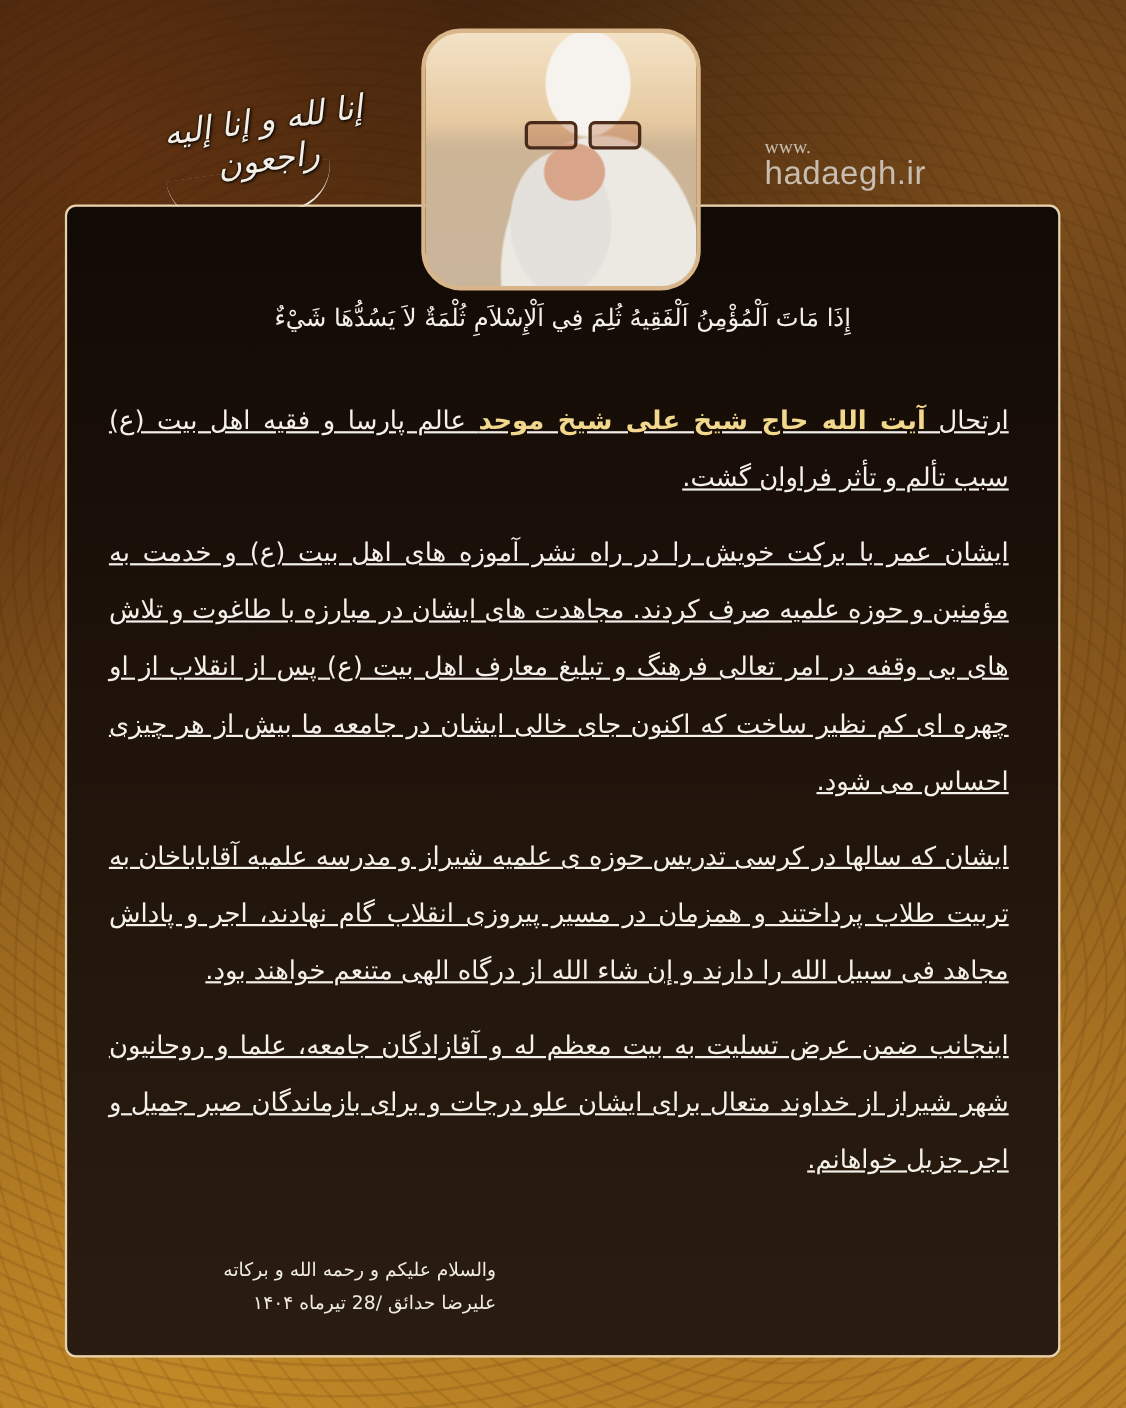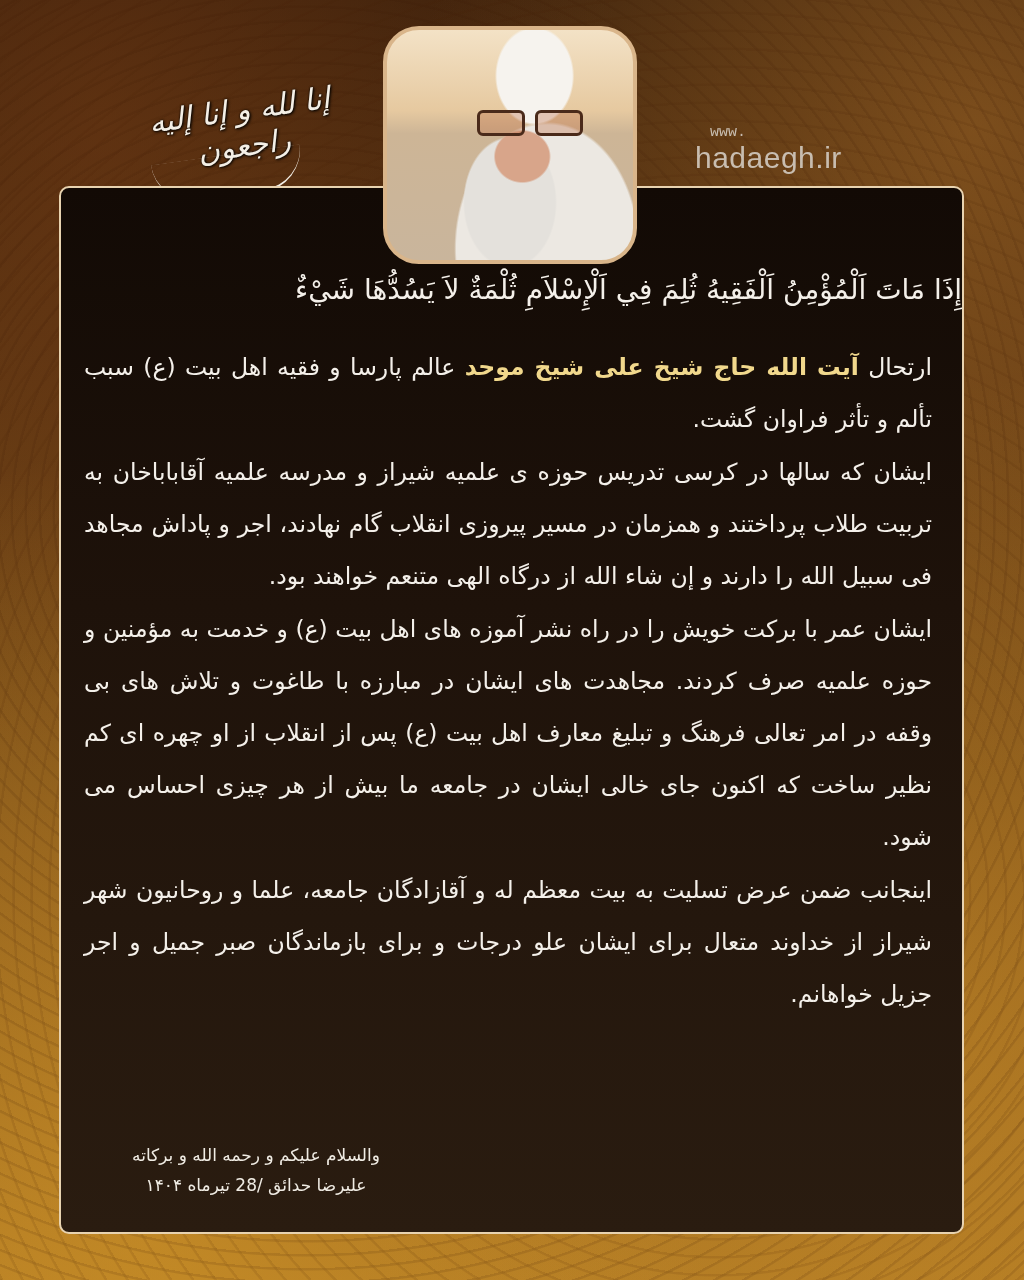--- a/index.html
+++ b/index.html
@@ -24,21 +24,21 @@
     color:#f4efe6; font-family:"DejaVu Serif", serif; font-size:30px;
     font-style:italic; direction:rtl; text-align:center; line-height:36px;
     text-shadow: 0 0 2px #000, 1px 1px 3px #000;
     transform: rotate(-8deg);
   }
   .calligraphy .swash {
     position:absolute; left:10px; top:60px; width:150px; height:40px;
     border-bottom:2px solid #f4efe6; border-radius:0 0 80px 80px;
   }
   .website { position:absolute; left:695px; top:125px; color:#c8bdb0; }
-  .website .www { font-family:Liberation Mono, monospace; font-size:15px; display:block; line-height:16px;margin-left:15px; }
+  .website .www { font-family:Liberation Serif, serif; font-size:18px; display:block; line-height:16px; }
   .website .domain { font-family:Liberation Sans, sans-serif; font-size:30px; display:block; line-height:34px; letter-spacing:0.5px; }
   .card {
     position:absolute; left:59px; top:186px; width:905px; height:1048px;
     background: linear-gradient(180deg, #120a05 0%, #1e120a 40%, #2a1c10 100%);
     border:2px solid #e8d3b0; border-radius:10px; box-sizing:border-box;
   }
   .portrait {
     position:absolute; left:383px; top:26px; width:254px; height:238px;
     border-radius:36px; border:4px solid #d9b58a; box-sizing:border-box; overflow:hidden;
     background:
@@ -53,32 +53,32 @@
     position:absolute; left:90px; top:80px; width:110px; height:22px;
   }
   .portrait .glasses span {
     position:absolute; top:0; width:42px; height:20px; border:3px solid #4a2a1a;
     border-radius:6px; background:rgba(190,110,70,0.35);
   }
   .portrait .glasses span:first-child { left:0; }
   .portrait .glasses span:last-child { left:58px; }
   .content { position:absolute; left:0; top:0; width:100%; height:100%; direction:rtl; }
   .hadith {
-    position:absolute; top:87px; left:0; width:100%; text-align:right;
-    color:#f4f0ea; font-family:"DejaVu Sans", sans-serif; font-size:28px; line-height:30px;
+    position:absolute; top:87px; left:0; width:100%; text-align:center;
+    color:#f4f0ea; font-family:"DejaVu Sans", sans-serif; font-size:22px; line-height:30px;
   }
   .body {
     position:absolute; top:152px; right:29px; width:850px;
     color:#f4f0ea; font-family:"DejaVu Sans", sans-serif; font-size:23.5px; line-height:52px;
     text-align:justify; text-align-last:right;
   }
-  .body p { margin:1px; }
+  .body p { margin:16px;text-decoration:underline; }
   .highlight { color:#f1d88c; font-weight:bold; }
   .signature {
-    position:absolute; left:0; top:952px; width:390px; text-align:center;
+    position:absolute; left:0; top:952px; width:390px; text-align:right;
     color:#f0ece4; font-size:17px; line-height:30px;
   }
   .signature div { direction:rtl; }
 </style>
 </head>
 <body>
 
 <div class="texture"></div>
 
 <div class="calligraphy">
@@ -90,22 +90,22 @@
   <span class="www">www.</span>
   <span class="domain">hadaegh.ir</span>
 </div>
 
 <div class="card">
   <div class="content">
     <div class="hadith">إِذَا مَاتَ اَلْمُؤْمِنُ اَلْفَقِيهُ ثُلِمَ فِي اَلْإِسْلاَمِ ثُلْمَةٌ لاَ يَسُدُّهَا شَيْءٌ</div>
 
     <div class="body">
       <p><span>ارتحال </span><span class="highlight">آیت الله حاج شیخ علی شیخ موحد</span><span> عالم پارسا و فقیه اهل بیت (ع) سبب تألم و تأثر فراوان گشت.</span></p>
+      <p>ایشان عمر با برکت خویش را در راه نشر آموزه های اهل بیت (ع) و خدمت به مؤمنین و حوزه علمیه صرف کردند. مجاهدت های ایشان در مبارزه با طاغوت و تلاش های بی وقفه در امر تعالی فرهنگ و تبلیغ معارف اهل بیت (ع) پس از انقلاب از او چهره ای کم نظیر ساخت که اکنون جای خالی ایشان در جامعه ما بیش از هر چیزی احساس می شود.</p>
       <p>ایشان که سالها در کرسی تدریس حوزه ی علمیه شیراز و مدرسه علمیه آقاباباخان به تربیت طلاب پرداختند و همزمان در مسیر پیروزی انقلاب گام نهادند، اجر و پاداش مجاهد فی سبیل الله را دارند و إن شاء الله از درگاه الهی متنعم خواهند بود.</p>
-      <p>ایشان عمر با برکت خویش را در راه نشر آموزه های اهل بیت (ع) و خدمت به مؤمنین و حوزه علمیه صرف کردند. مجاهدت های ایشان در مبارزه با طاغوت و تلاش های بی وقفه در امر تعالی فرهنگ و تبلیغ معارف اهل بیت (ع) پس از انقلاب از او چهره ای کم نظیر ساخت که اکنون جای خالی ایشان در جامعه ما بیش از هر چیزی احساس می شود.</p>
       <p>اینجانب ضمن عرض تسلیت به بیت معظم له و آقازادگان جامعه، علما و روحانیون شهر شیراز از خداوند متعال برای ایشان علو درجات و برای بازماندگان صبر جمیل و اجر جزیل خواهانم.</p>
     </div>
 
     <div class="signature">
       <div>والسلام علیکم و رحمه الله و برکاته</div>
       <div>علیرضا حدائق  /28 تیرماه ۱۴۰۴</div>
     </div>
   </div>
 </div>
 

